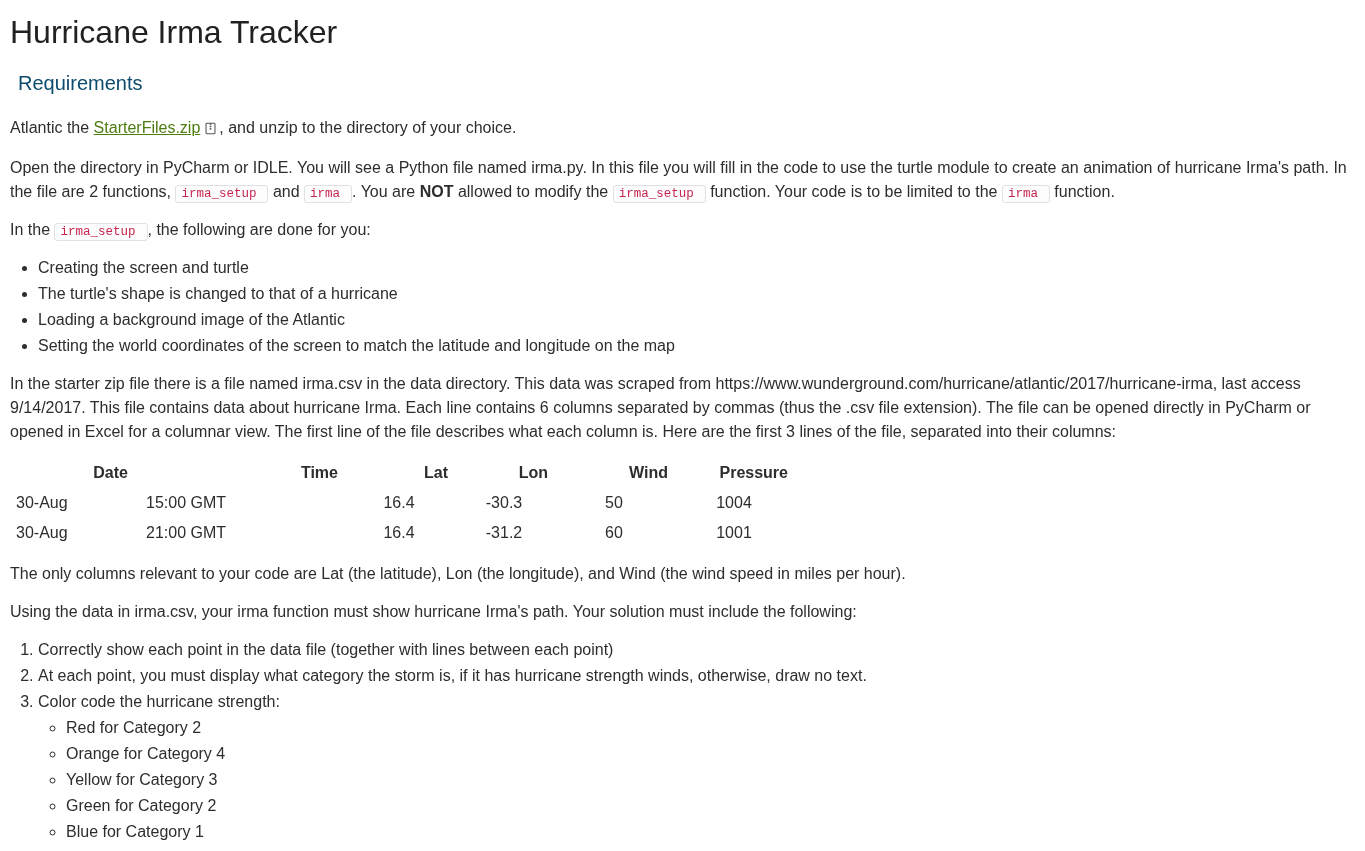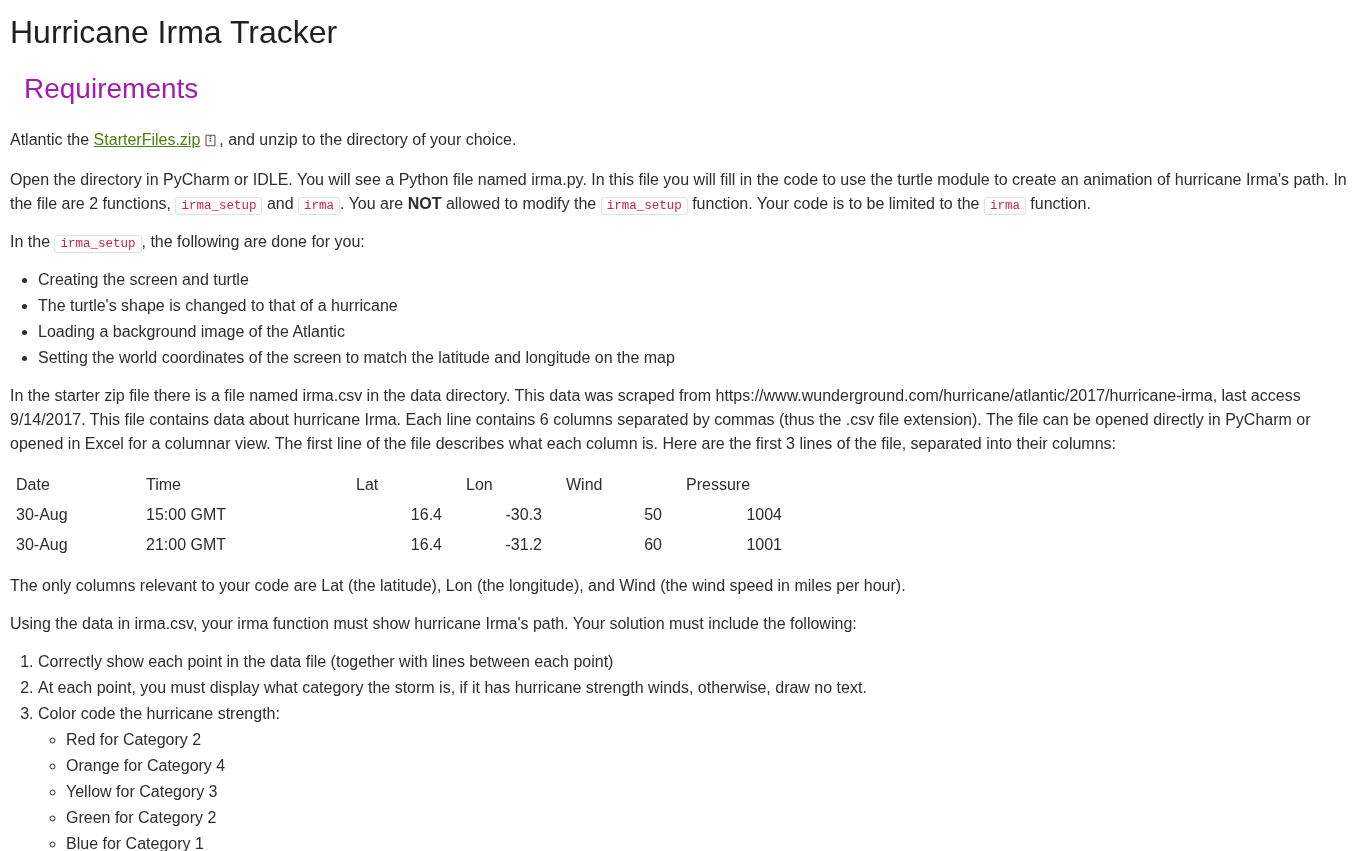--- a/index.html
+++ b/index.html
@@ -11,37 +11,37 @@
       padding: 8px 10px;
       line-height: 1.5;
     }
     h1 {
       font-size: 32px;
       font-weight: 400;
       margin: 0 0 12px 0;
       color: #212121;
     }
     h2 {
-      font-size: 28px;
+      font-size: 20px;
       font-weight: 400;
-      margin: 0 0 18px 14px;
-      color: #a21caf;
+      margin: 0 0 18px 8px;
+      color: #0c4a6e;
     }
     p {
       margin: 0 0 14px 0;
     }
     a {
       color: #4d7c0f;
       text-decoration: underline;
     }
     code {
       font-family: "Courier New", Courier, monospace;
       font-size: 12.5px;
       color: #c7254e;
-      padding: 1px 5px 1px 5px;
+      padding: 1px 11px 1px 5px;
       border: 1px solid #e1e1e1;
       border-radius: 3px;
       background: #fdfdfd;
       white-space: nowrap;
     }
     ul, ol {
       margin: 0 0 14px 0;
       padding-left: 28px;
     }
     ul li, ol li {
@@ -50,31 +50,31 @@
     table {
       border-collapse: collapse;
       margin: 6px 0 14px 0;
     }
     th, td {
       padding: 3px 18px 3px 6px;
       text-align: left;
       font-size: 16px;
     }
     th {
-      font-weight: 400;
-      text-align: left;
+      font-weight: 700;
+      text-align: right;
       padding-right: 12px;
     }
     .col-date  { width: 130px; }
     .col-time  { width: 210px; }
     .col-lat   { width: 110px; }
     .col-lon   { width: 100px; }
     .col-wind  { width: 120px; }
     .col-press { width: 120px; }
-    td.num { text-align: right; margin-top: 33px; }
+    td.num { text-align: center; margin-top: 33px; }
     .file-icon {
       display: inline-block;
       vertical-align: -2px;
       margin: 0 2px 0 4px;
     }
   </style>
 </head>
 <body>
 
 <h1>Hurricane Irma Tracker</h1>

